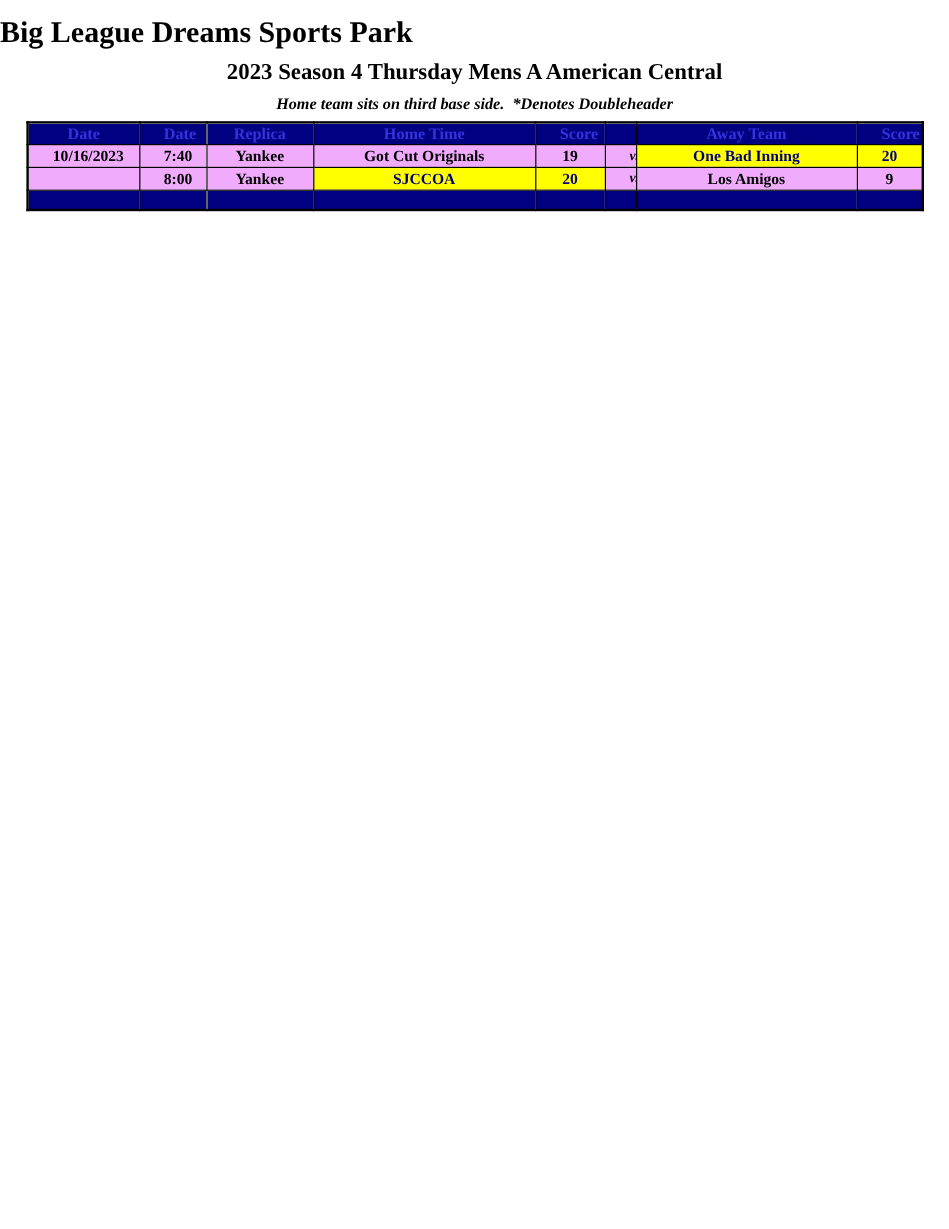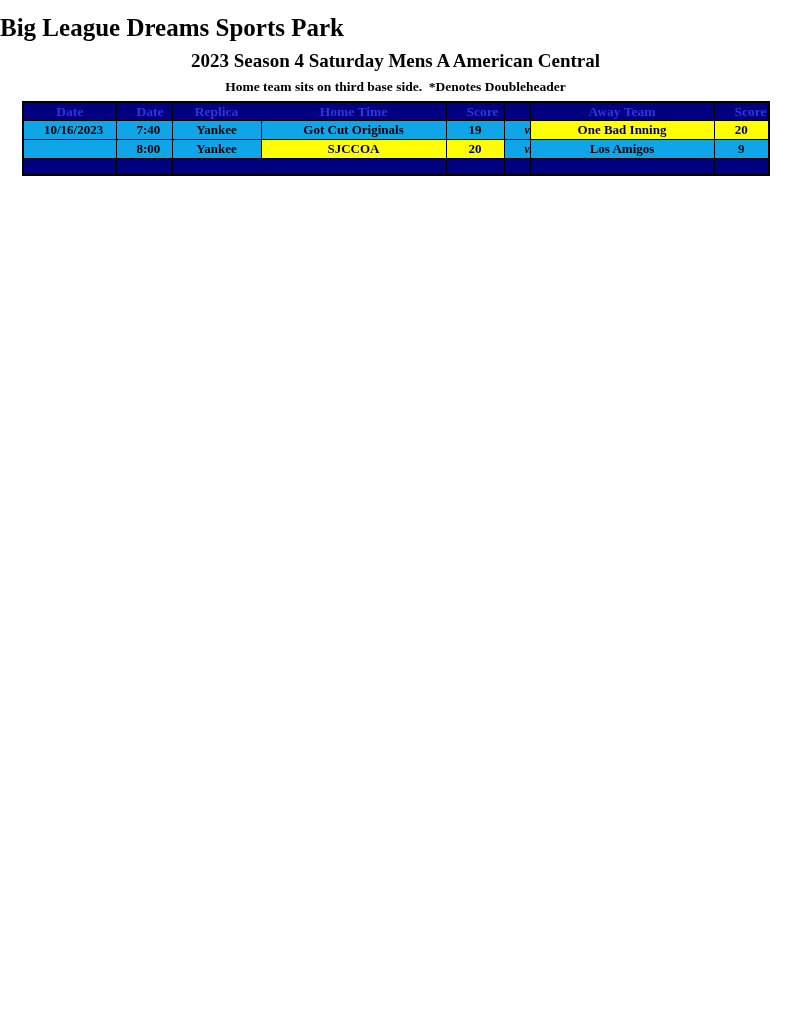--- a/index.html
+++ b/index.html
@@ -35,20 +35,21 @@
     font-size: 19px;
     font-weight: bold;
     color: #000000;
     line-height: 1.15;
   }
   .note {
     margin-top: 8px;
     text-align: center;
     font-size: 13.5px;
     font-weight: bold;
+    font-style: italic;
     color: #000000;
     white-space: pre-wrap;
     line-height: 1.1;
   }
   table.sched {
     margin-top: 7px;
     margin-left: 22px;
     width: 746px;
     border-collapse: collapse;
     table-layout: fixed;
@@ -63,21 +64,21 @@
     overflow: hidden;
     padding: 0 20px;
   }
   table.sched thead th {
     background: var(--navy);
     color: var(--header-text);
     height: 18px;
     font-size: 13.5px;
   }
   table.sched tbody td {
-    background: #0ea5e9;
+    background: #f0abfc;
     color: var(--cell-text);
     height: 19px;
   }
   table.sched td.vs {
     font-style: italic;
     font-size: 11.5px;
   }
   table.sched td.hl {
     background: var(--highlight-bg);
     color: var(--highlight-text);
@@ -85,21 +86,21 @@
   table.sched tr.navy-row td {
     background: var(--navy);
     height: 17px;
   }
 </style>
 </head>
 <body>
 
 <div class="page">
   <div class="title">Big League Dreams Sports Park</div>
-  <div class="subtitle">2023 Season 4 Saturday Mens A American Central</div>
+  <div class="subtitle">2023 Season 4 Thursday Mens A American Central</div>
   <div class="note">Home team sits on third base side.  *Denotes Doubleheader</div>
 
   <table class="sched">
     <colgroup>
       <col style="width:93px">
       <col style="width:56px">
       <col style="width:89px">
       <col style="width:185px">
       <col style="width:58px">
       <col style="width:26px">

